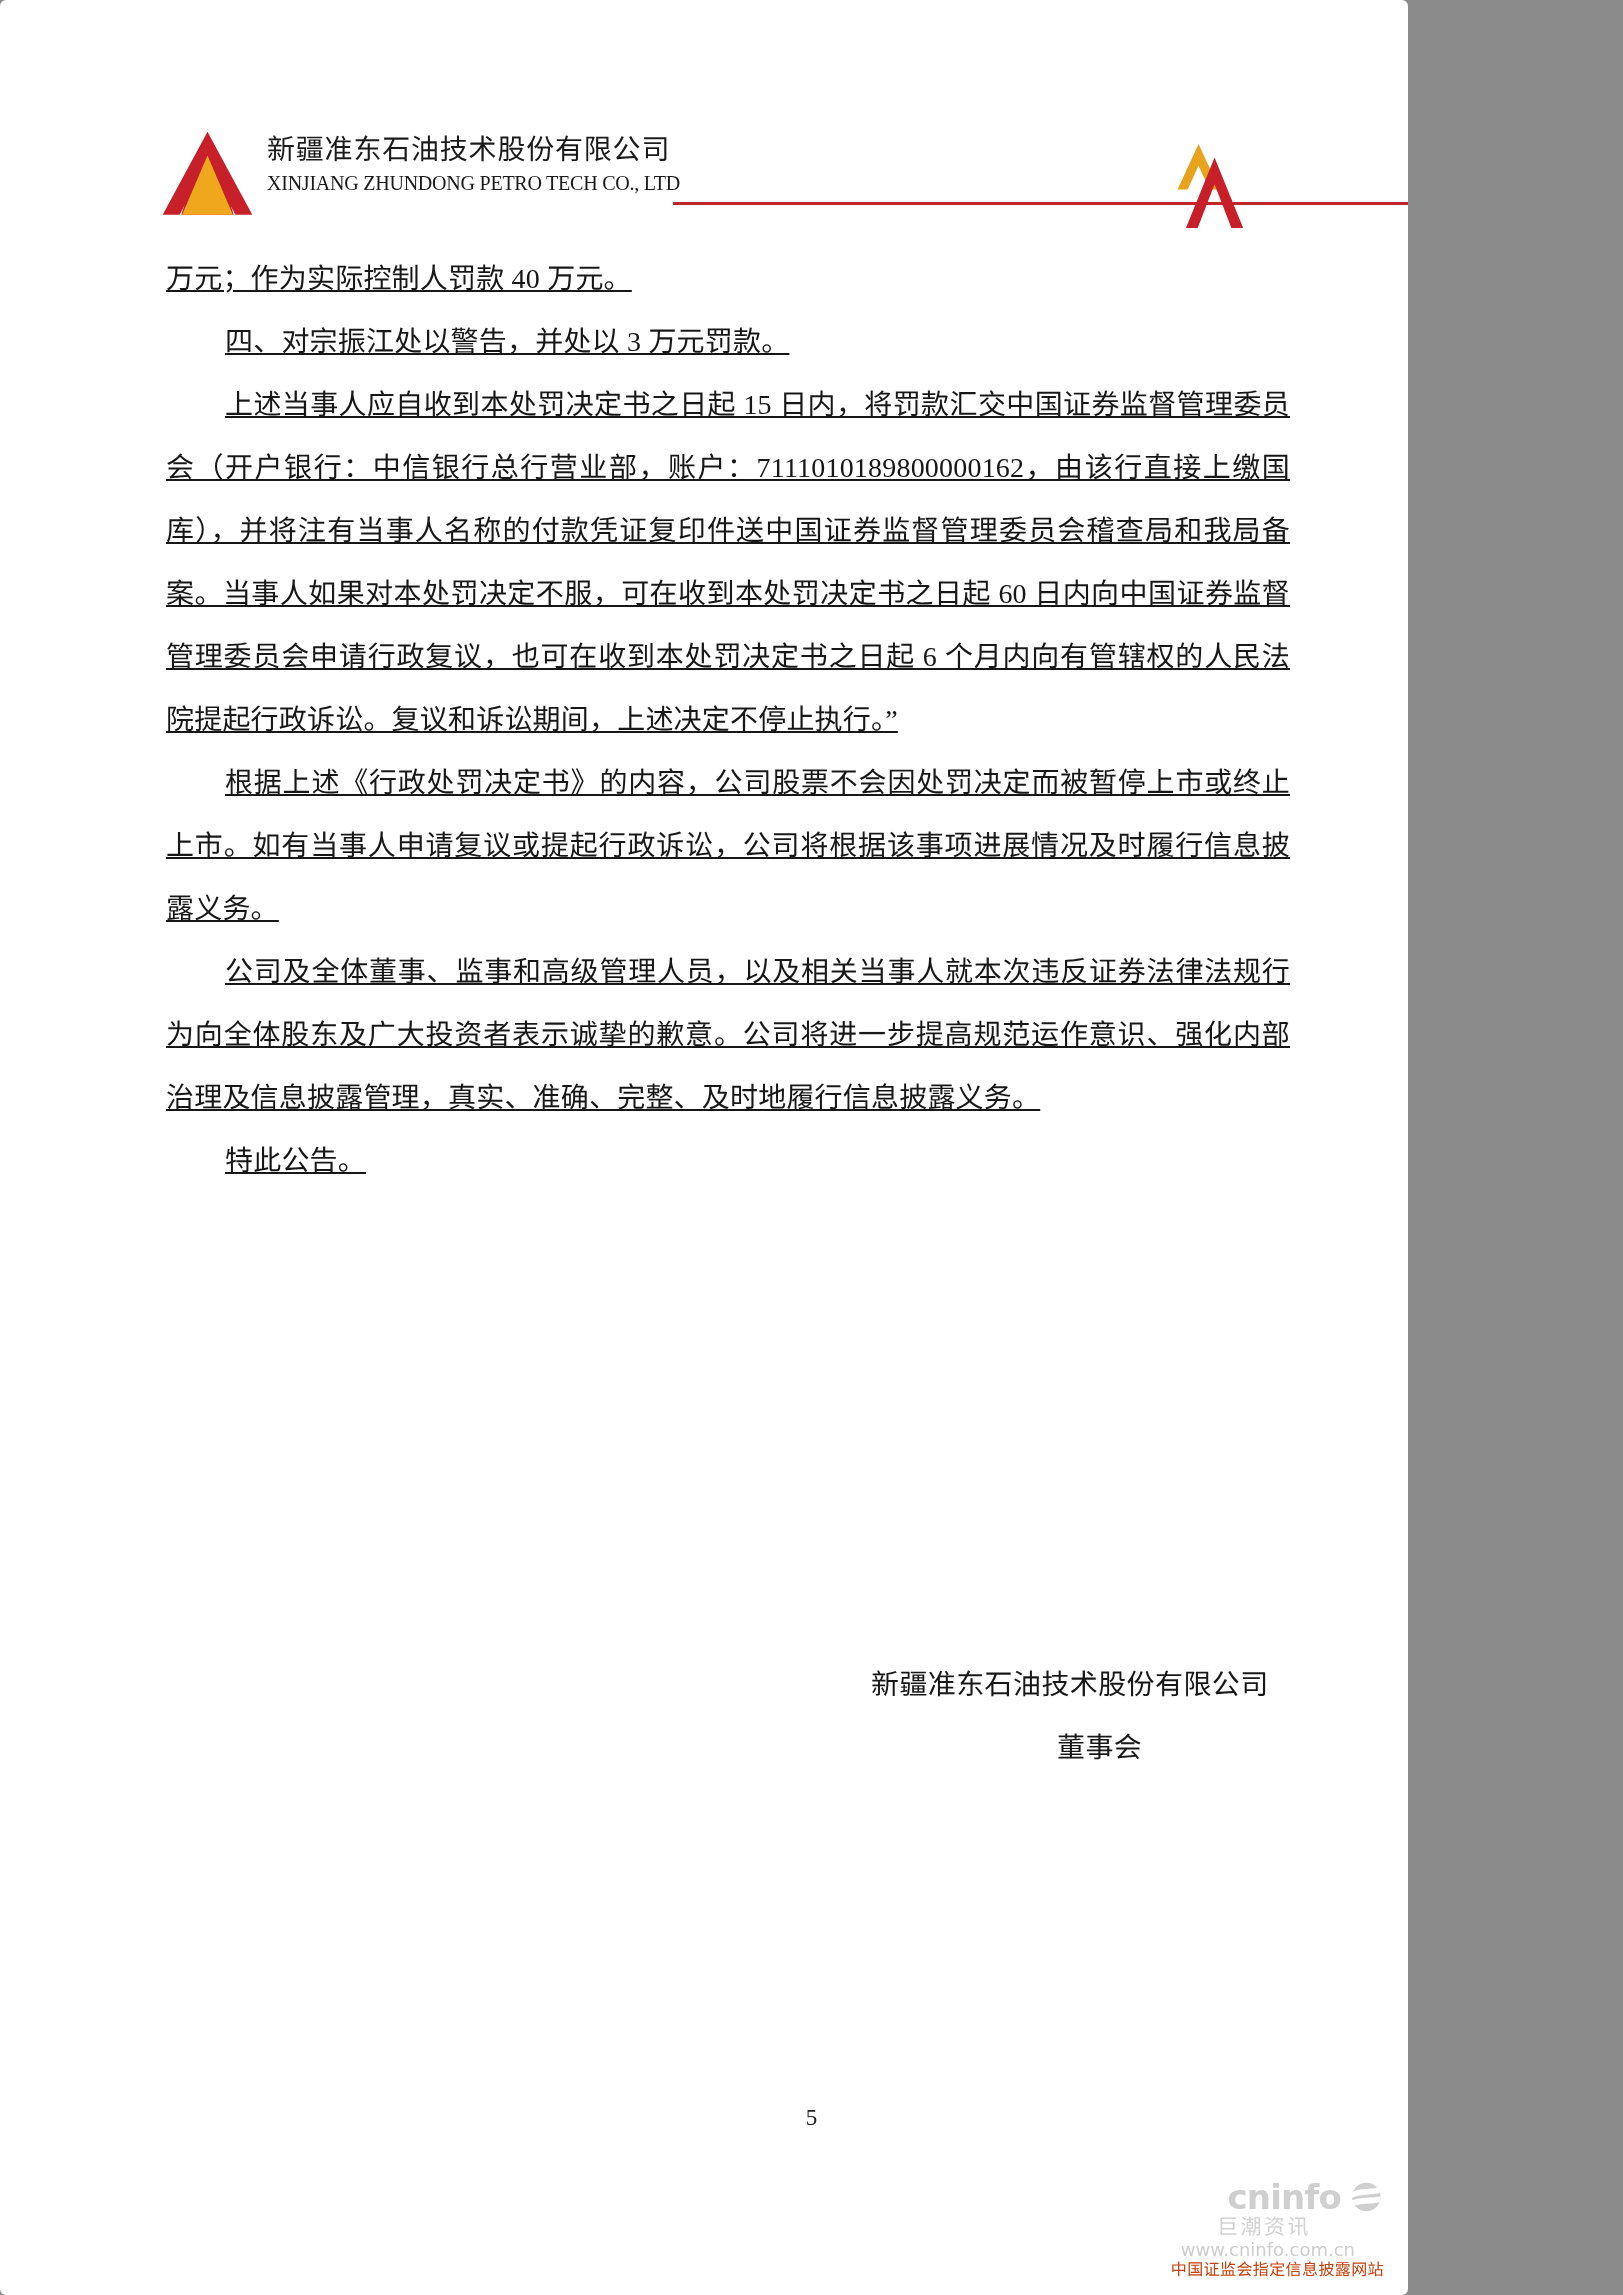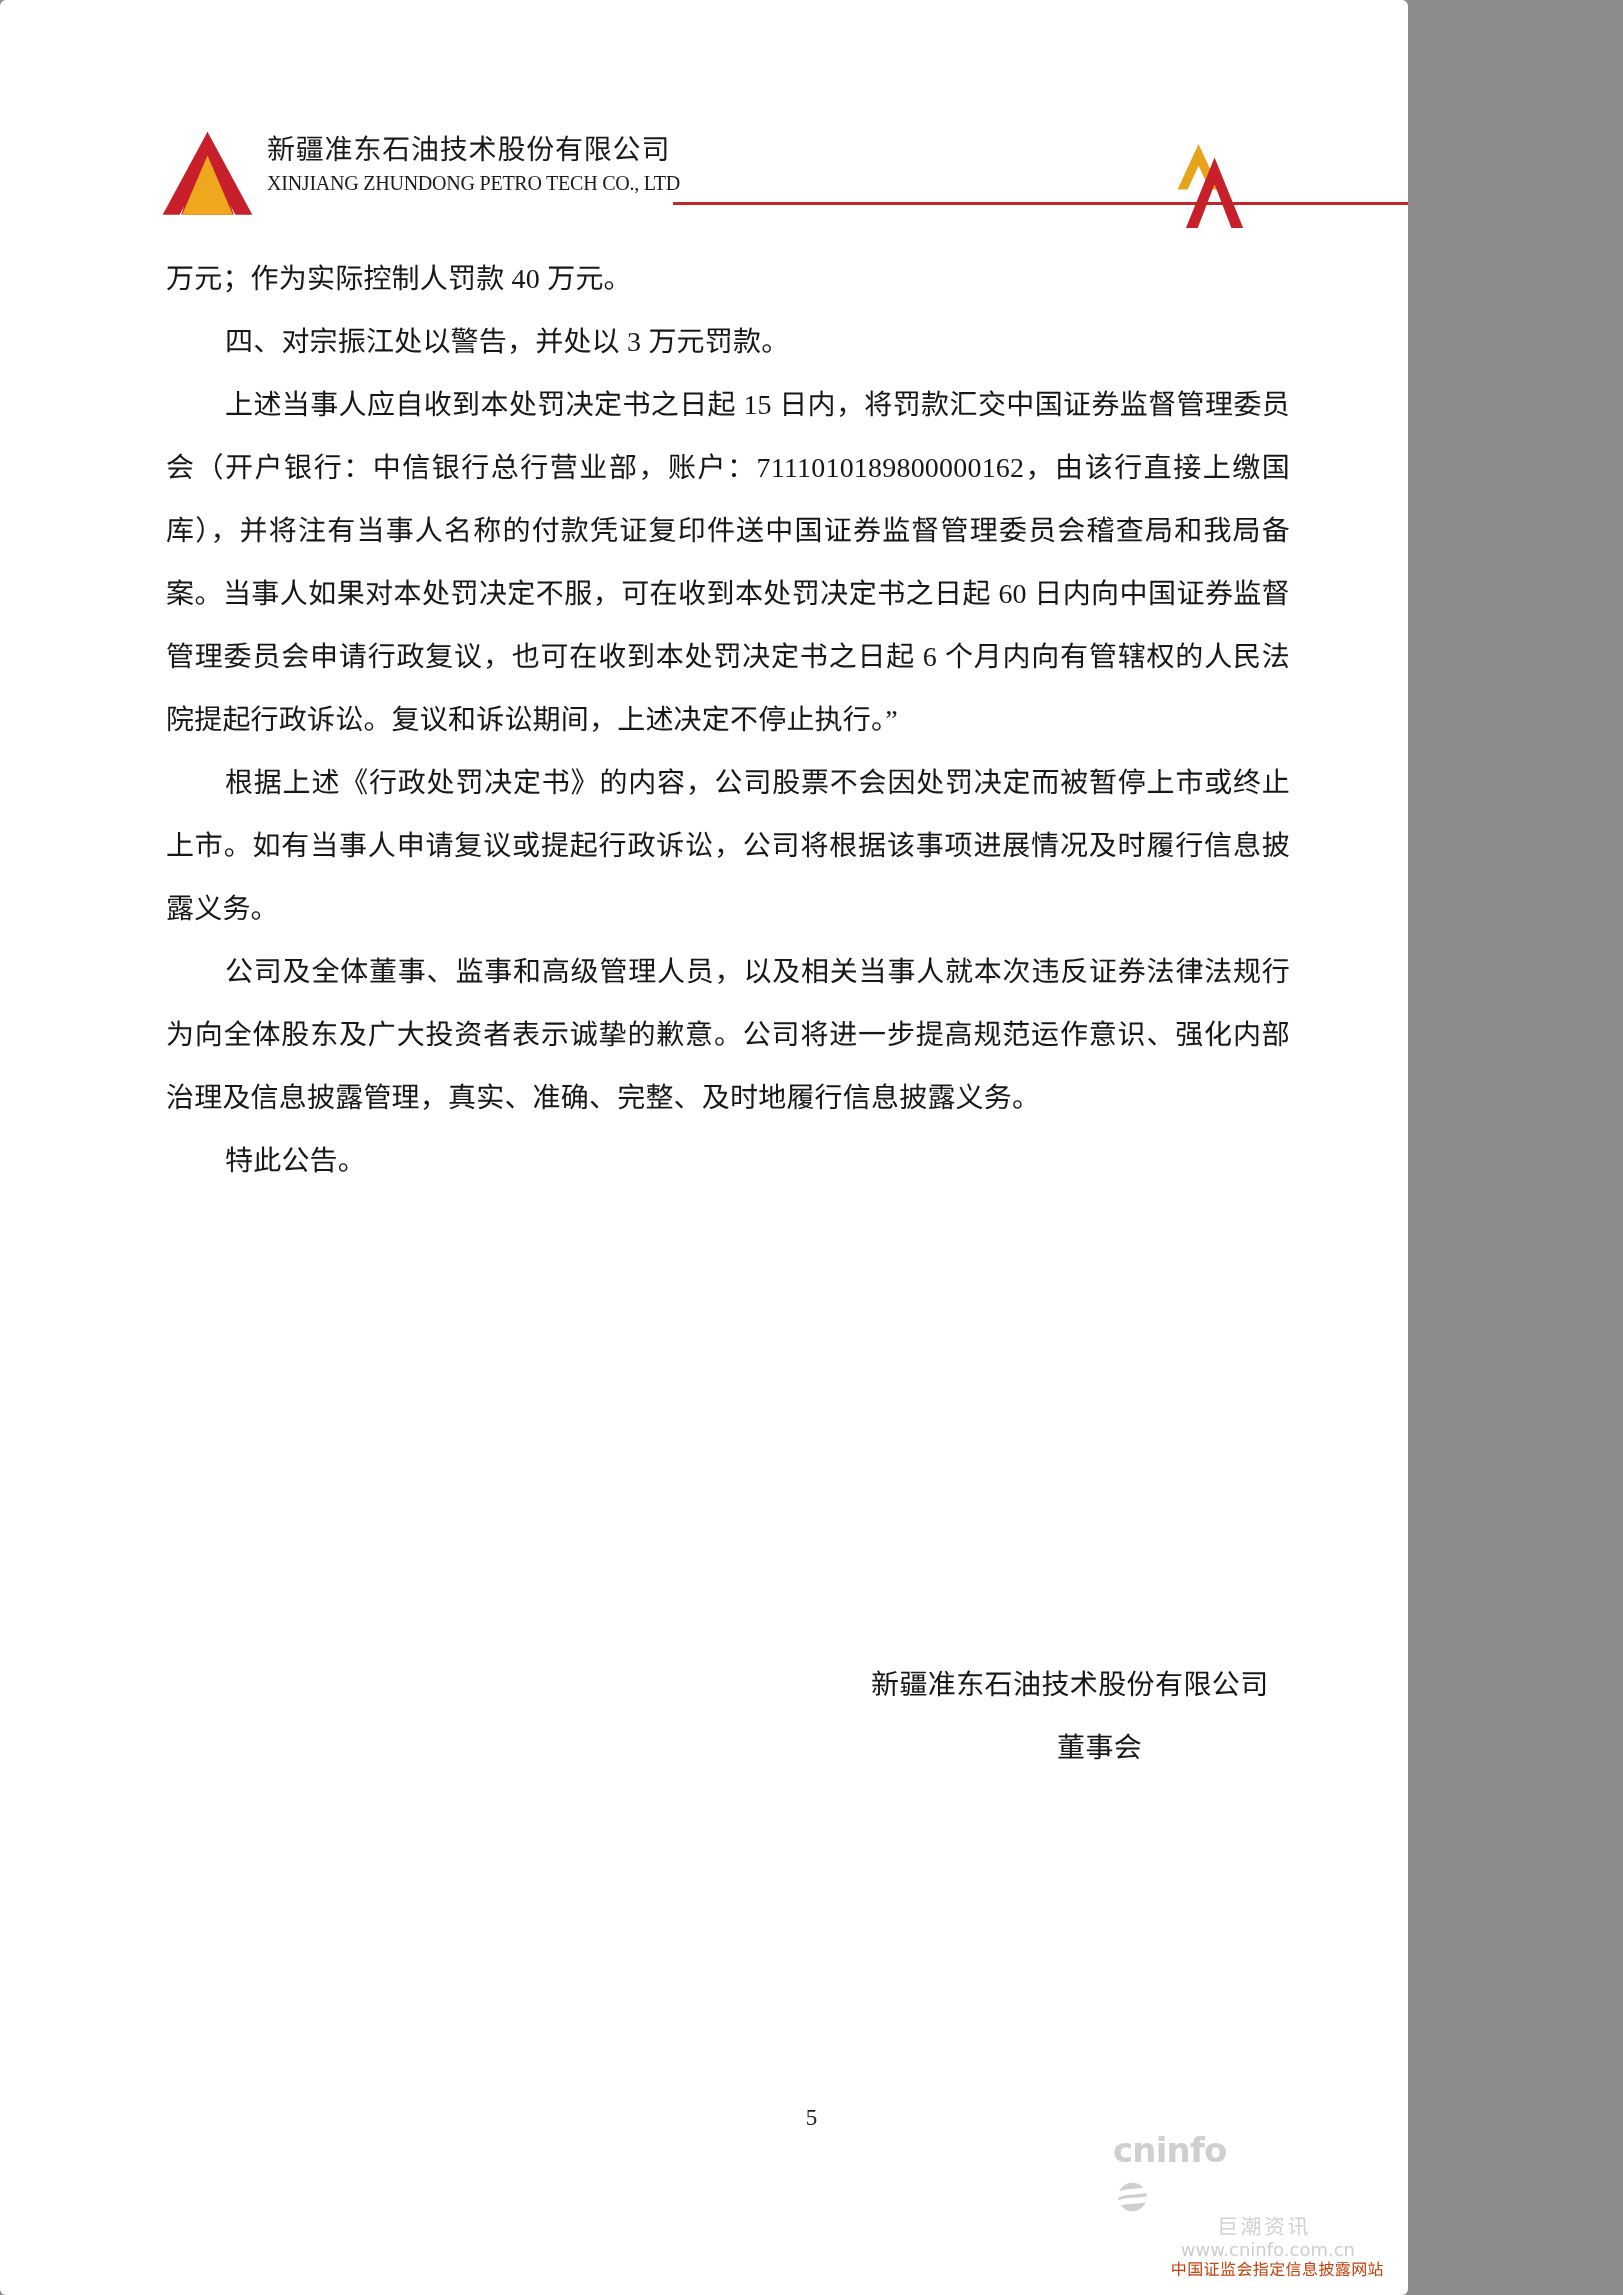--- a/index.html
+++ b/index.html
@@ -87,20 +87,21 @@
   }
   p.para {
     margin: 0 0 0 0;
     font-family: "Liberation Serif", "DejaVu Serif", serif;
     font-size: 28px;
     line-height: 63px;
     color: #171717;
     text-align: justify;
     text-justify: inter-ideograph;
     letter-spacing: 0.2px;
+    text-decoration: underline;
   }
   p.indent { text-indent: 59px; }
 
   
   .signature {
     position: absolute;
     left: 761px;
     top: 1653px;
     width: 592px;
     text-align: left;
@@ -135,22 +136,21 @@
     bottom: 15px;
     width: 271px;
     text-align: right;
     opacity: 1;
     user-select: none;
   }
   .wm-top {
     display: flex;
     align-items: flex-start;
     justify-content: flex-end;
-    gap: 13px;
-    flex-direction: column;
+    gap: 6px;
   }
   .wm-word {
     font-family: "DejaVu Sans", sans-serif;
     font-weight: 700;
     font-size: 34px;
     line-height: 34px;
     color: #cfcfcf;
     letter-spacing: -0.8px;
   }
   .wm-globe { width: 37px; height: 34px; }

